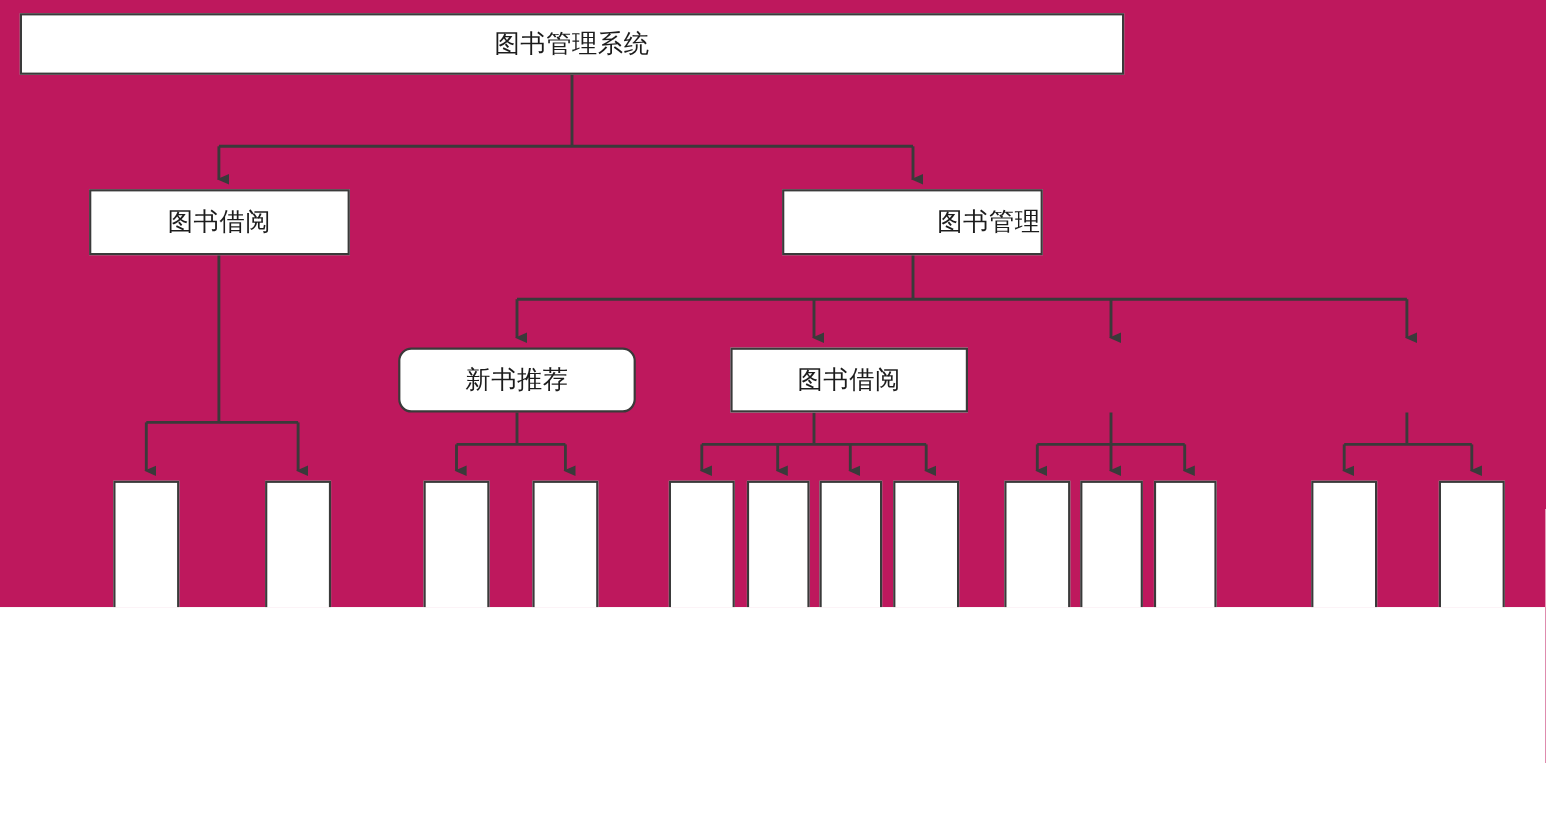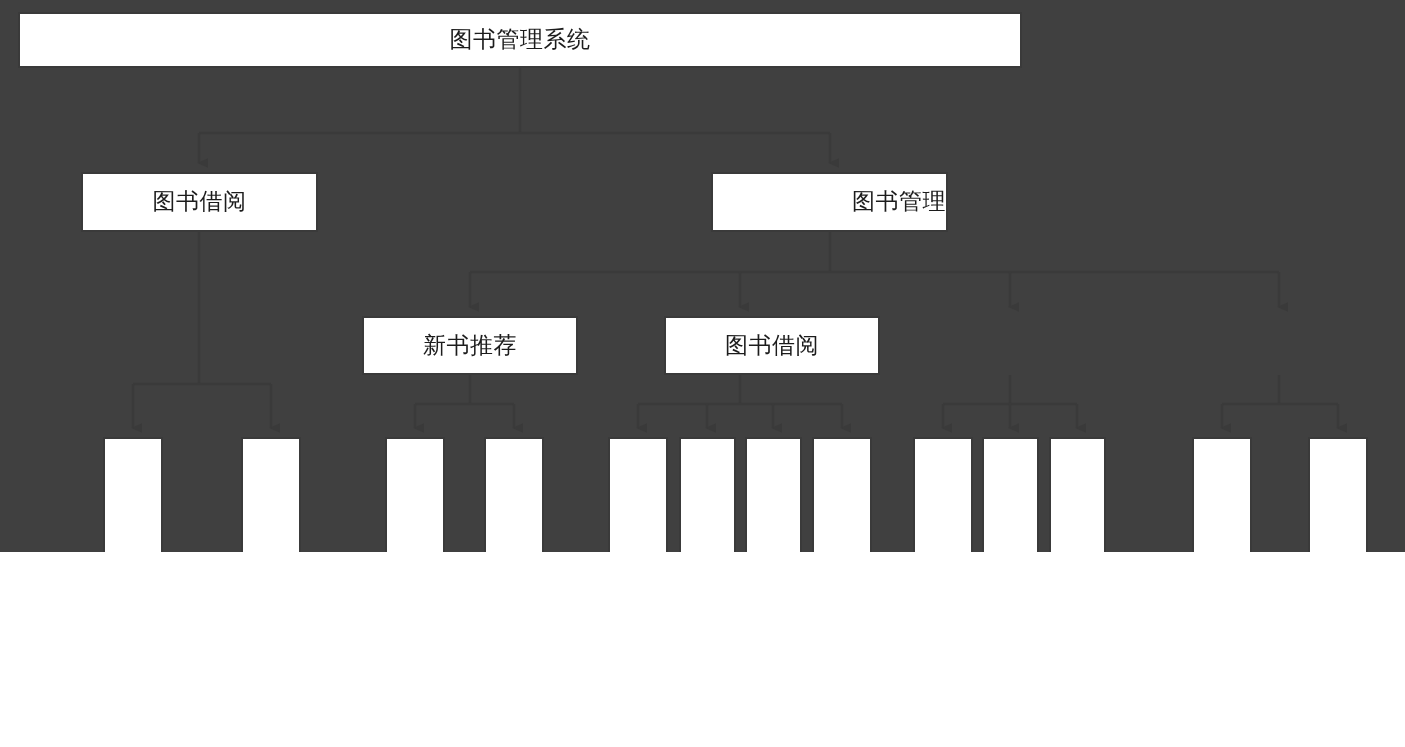--- a/index.html
+++ b/index.html
@@ -7,21 +7,21 @@
     padding: 0;
     background: #ffffff;
   }
   body {
     font-family: "Liberation Sans", "DejaVu Sans", sans-serif;
   }
   #canvas {
     position: relative;
     width: 1405px;
     height: 552px;
-    background: #404040;
+    background: #be185d;
     overflow: hidden;
   }
   #edges {
     position: absolute;
     left: 0;
     top: 0;
     width: 1405px;
     height: 747px;
     pointer-events: none;
   }
@@ -123,21 +123,21 @@
     <span class="htext">图书管理系统</span>
   </div>
 
   <div class="node horiz" style="left:81px; top:172px; width:237px; height:60px;">
     <span class="htext">图书借阅</span>
   </div>
   <div class="node horiz" style="left:711px; top:172px; width:237px; height:60px;justify-content:flex-end;">
     <span class="htext">图书管理</span>
   </div>
 
-  <div class="node horiz" style="left:362px; top:316px; width:216px; height:59px;">
+  <div class="node horiz" style="left:362px; top:316px; width:216px; height:59px;border-radius:12px;">
     <span class="htext">新书推荐</span>
   </div>
   <div class="node horiz" style="left:632px; top:316px; width:216px; height:59px;margin-left:32px;">
     <span class="htext">图书借阅</span>
   </div>
 
   <div class="node vert" style="left:103px; top:437px; width:60px; height:296px;">
     <span class="vtext">用户登录</span>
   </div>
   <div class="node vert" style="left:241px; top:437px; width:60px; height:296px;">

